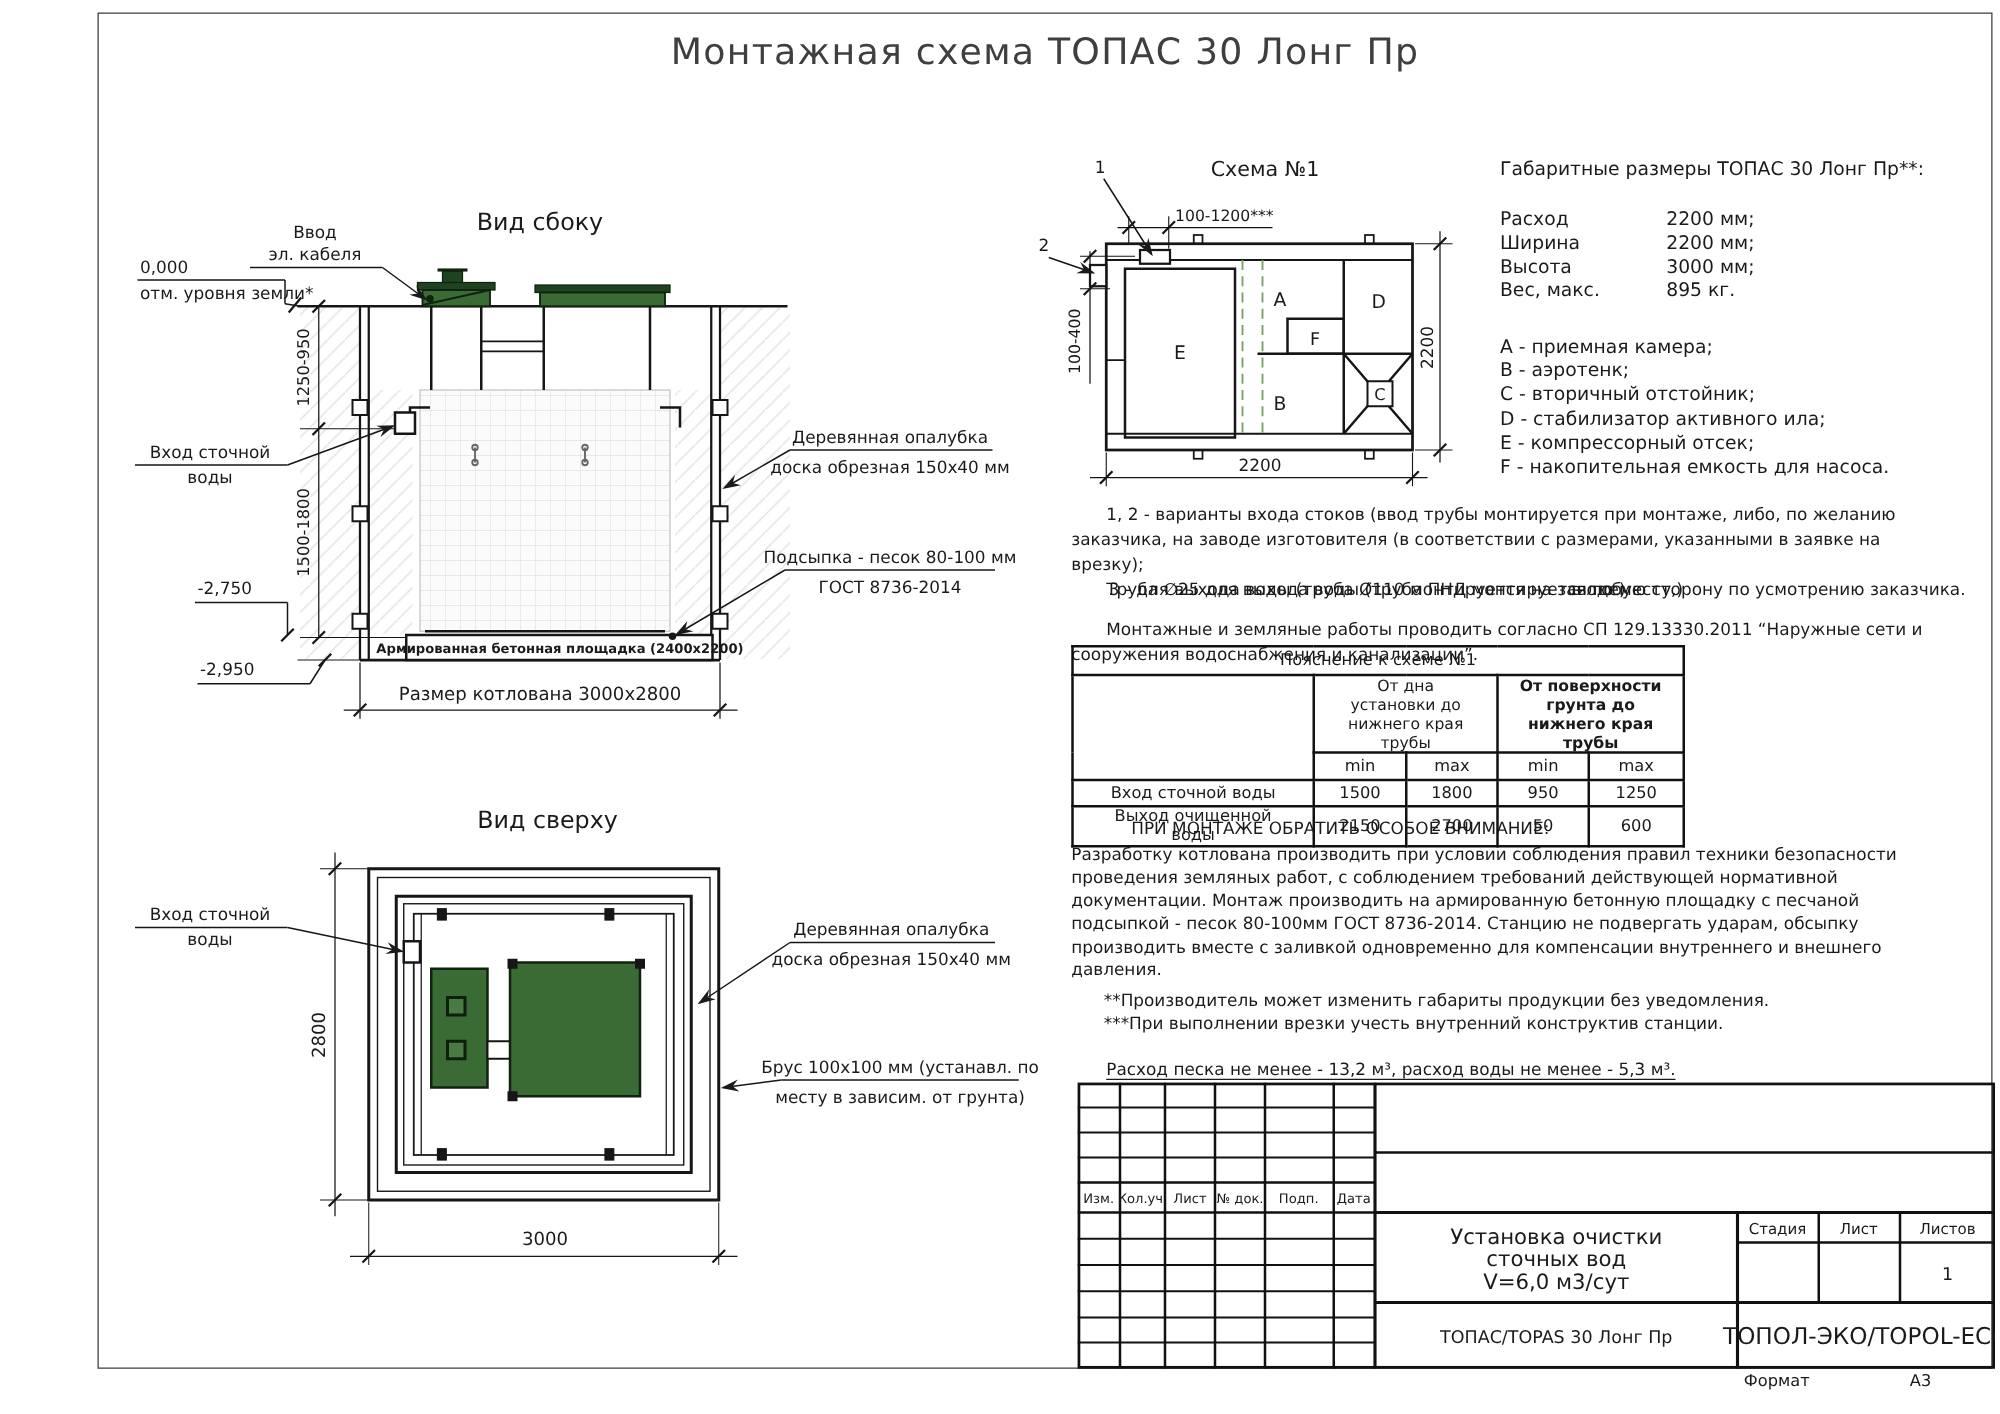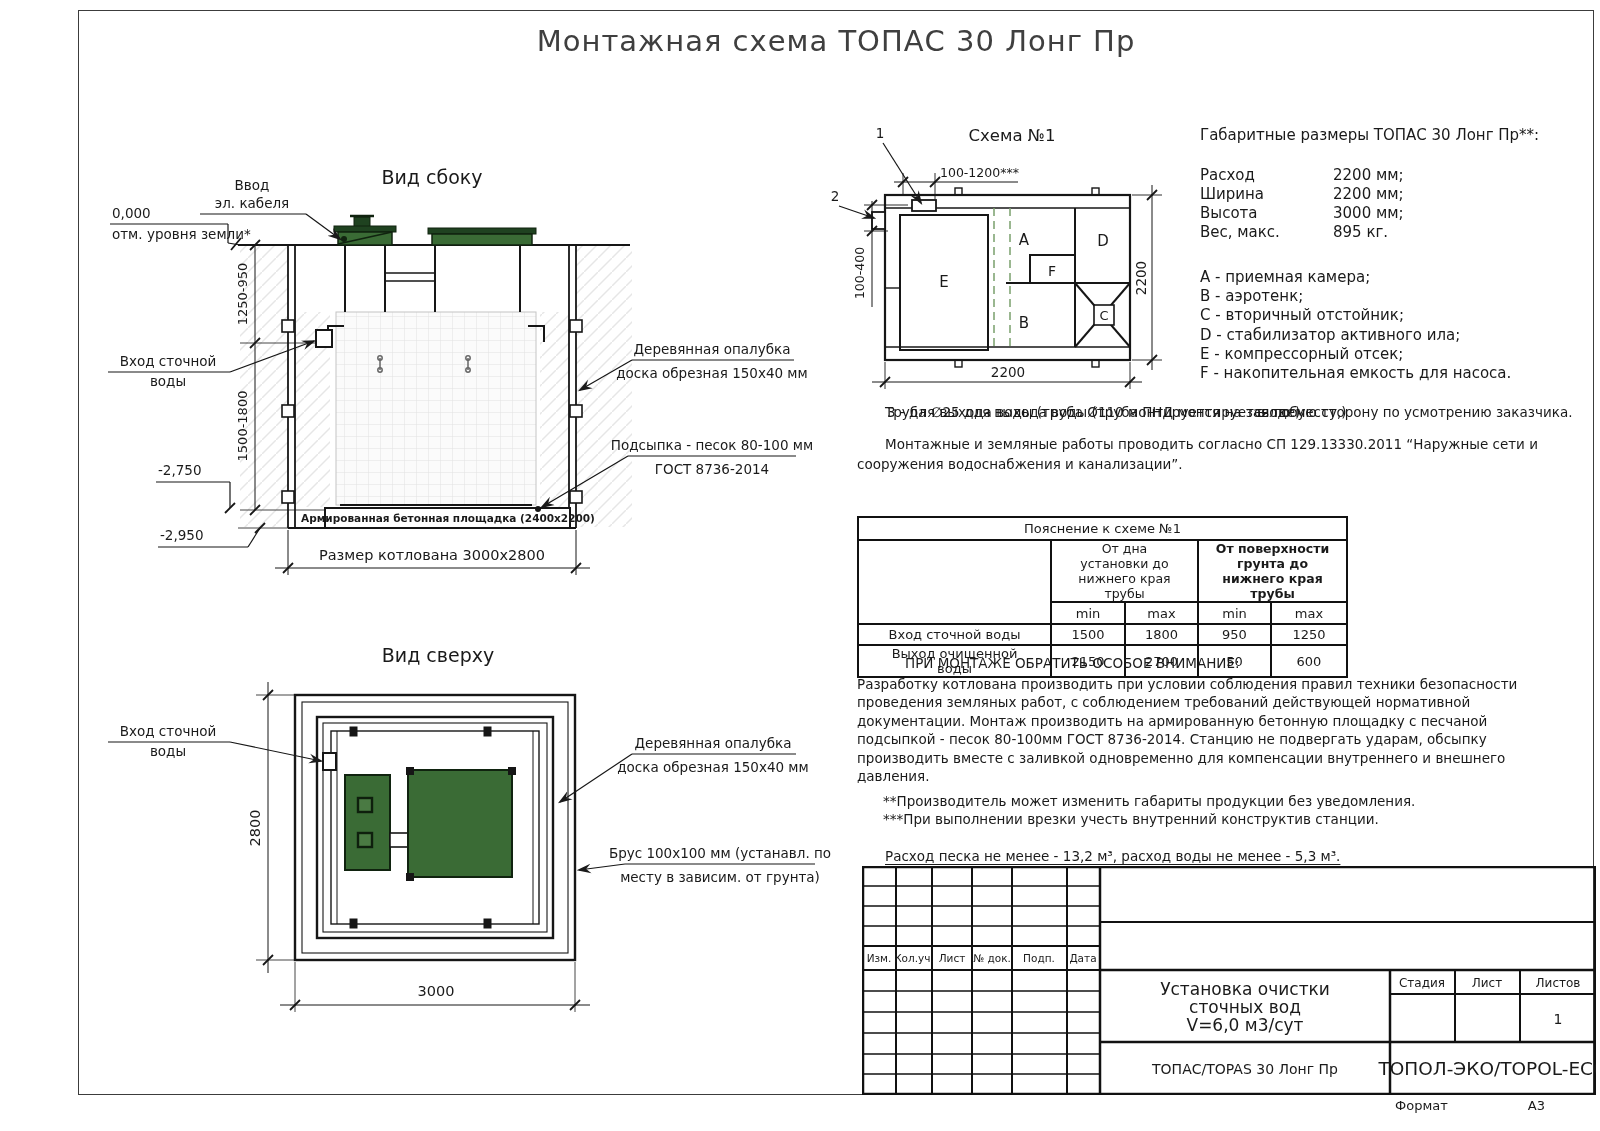--- a/index.html
+++ b/index.html
@@ -400,20 +400,21 @@
     <div>A - приемная камера;</div>
     <div>B - аэротенк;</div>
     <div>C - вторичный отстойник;</div>
     <div>D - стабилизатор активного ила;</div>
     <div>E - компрессорный отсек;</div>
     <div>F - накопительная емкость для насоса.</div>
   </div>
 </div>
 
 <div class="notes">
+  <p>1, 2 - варианты входа  стоков (ввод трубы монтируется при монтаже, либо, по желанию заказчика, на заводе изготовителя (в соответствии с размерами, указанными в заявке на врезку);</p>
   <div class="overlap-wrap">
     <span class="ov-a">Труба ∅25 для выхода воды (труба ПНД монтируется по месту,)</span>
     <span class="ov-b">3 - для выхода воды (труба Ø110 монтируется на заводе)</span>
     <span class="ov-tail">в любую сторону по усмотрению заказчика.</span>
   </div>
   <p class="works">Монтажные и земляные работы проводить согласно СП 129.13330.2011 “Наружные сети и сооружения водоснабжения и канализации”.</p>
 </div>
 
 <table class="ptable">
   <tbody>

